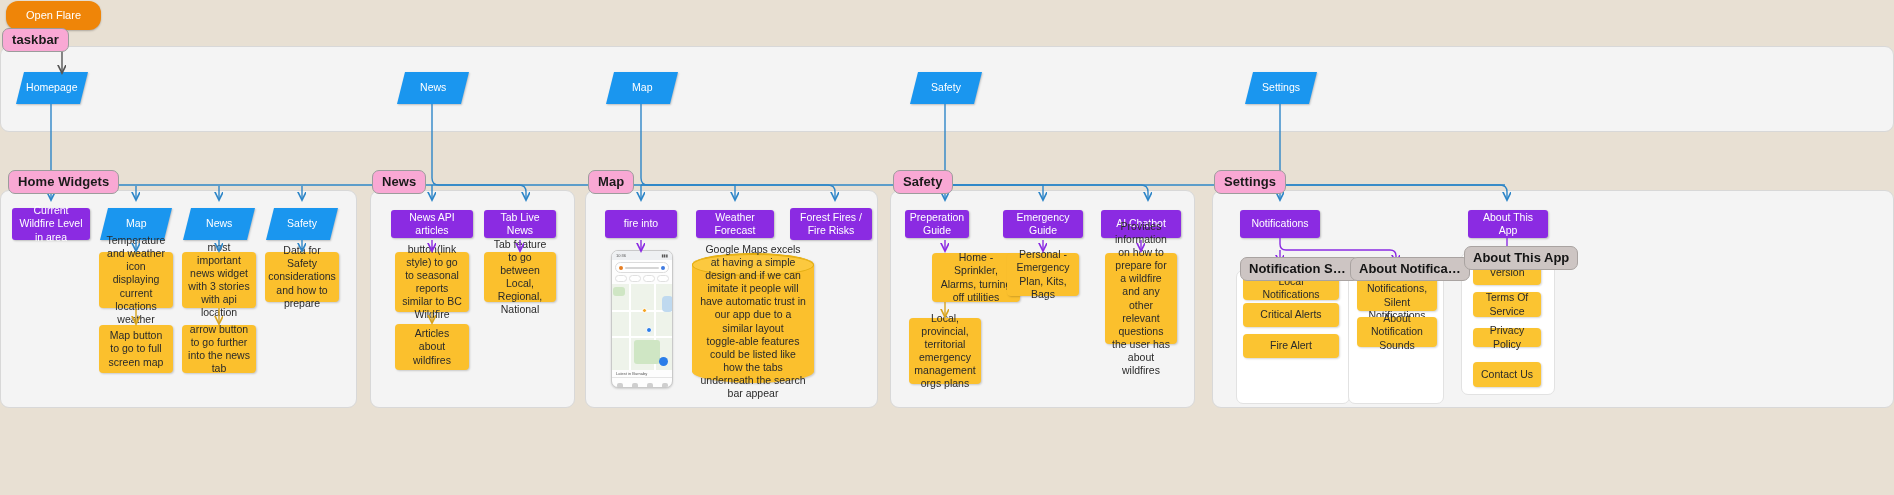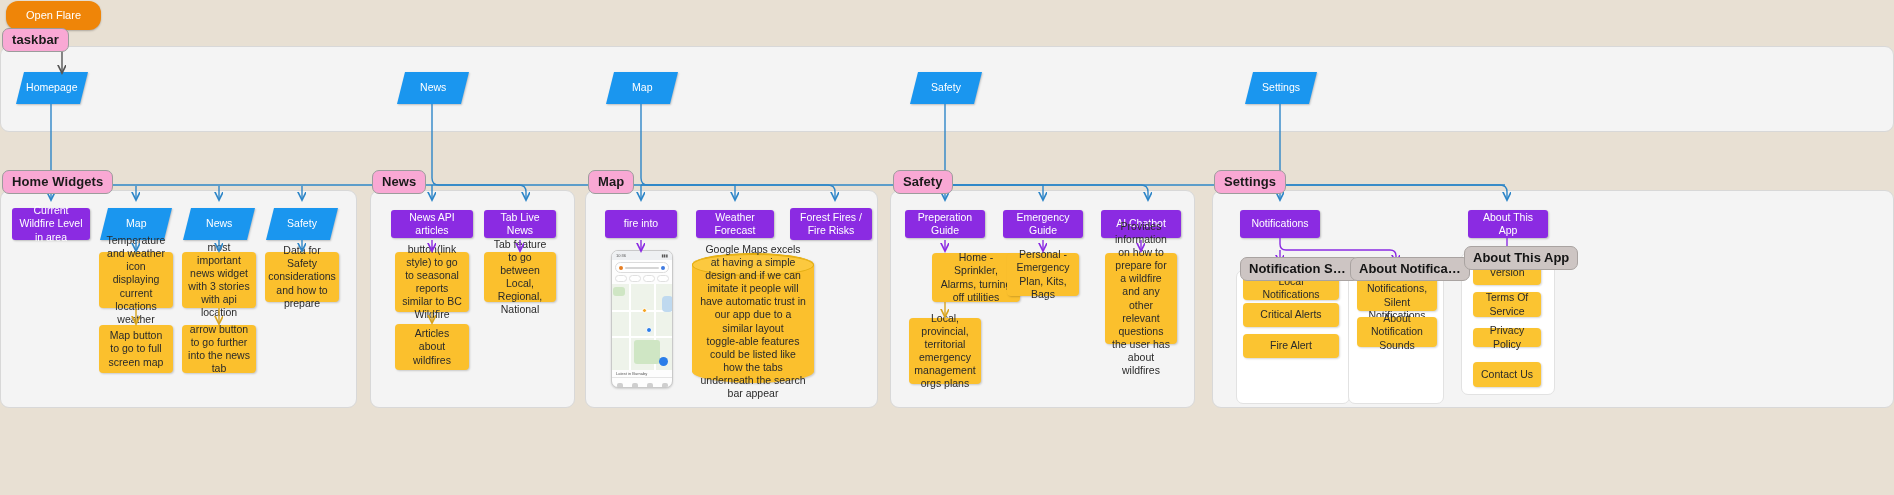--- a/index.html
+++ b/index.html
@@ -243,21 +243,21 @@
   <div class="node n-nav" style="left:610px; top:72px; width:64px; height:32px;">
     <span>Map</span>
   </div>
   <div class="node n-nav" style="left:914px; top:72px; width:64px; height:32px;">
     <span>Safety</span>
   </div>
   <div class="node n-nav" style="left:1249px; top:72px; width:64px; height:32px;">
     <span>Settings</span>
   </div>
 
-  <div class="group-label" style="left:2px; top:170px;border-radius:7px;">Home Widgets</div>
+  <div class="group-label" style="left:8px; top:170px;border-radius:7px;">Home Widgets</div>
   <div class="group" style="left:0px; top:190px; width:357px; height:218px;"></div>
 
   <div class="node n-purple" style="left:12px; top:208px; width:78px; height:32px;">
     <span>Current Wildfire Level in area</span>
   </div>
   <div class="node n-nav" style="left:104px; top:208px; width:64px; height:32px;">
     <span>Map</span>
   </div>
   <div class="node n-nav" style="left:187px; top:208px; width:64px; height:32px;">
     <span>News</span>
@@ -355,21 +355,21 @@
   <div class="node n-cyl" style="left:692px; top:253px; width:122px; height:130px;">
     <span class="cyl-top"></span>
     <span class="cyl-body">Google Maps excels at having a simple design and if we can imitate it people will have automatic trust in our app due to a similar layout</span>
     <span class="cyl-gap"></span>
     <span class="cyl-body">toggle-able features could be listed like how the tabs underneath the search bar appear</span>
   </div>
 
   <div class="group-label" style="left:893px; top:170px;">Safety</div>
   <div class="group" style="left:890px; top:190px; width:305px; height:218px;"></div>
 
-  <div class="node n-purple" style="left:905px; top:210px; width:80px; height:28px;">
+  <div class="node n-purple" style="left:905px; top:210px; width:64px; height:28px;">
     <span>Preperation Guide</span>
   </div>
   <div class="node n-purple" style="left:1003px; top:210px; width:80px; height:28px;">
     <span>Emergency Guide</span>
   </div>
   <div class="node n-purple" style="left:1101px; top:210px; width:80px; height:28px;">
     <span>AI Chatbot</span>
   </div>
 
   <div class="node n-yellow" style="left:932px; top:253px; width:88px; height:49px;">

